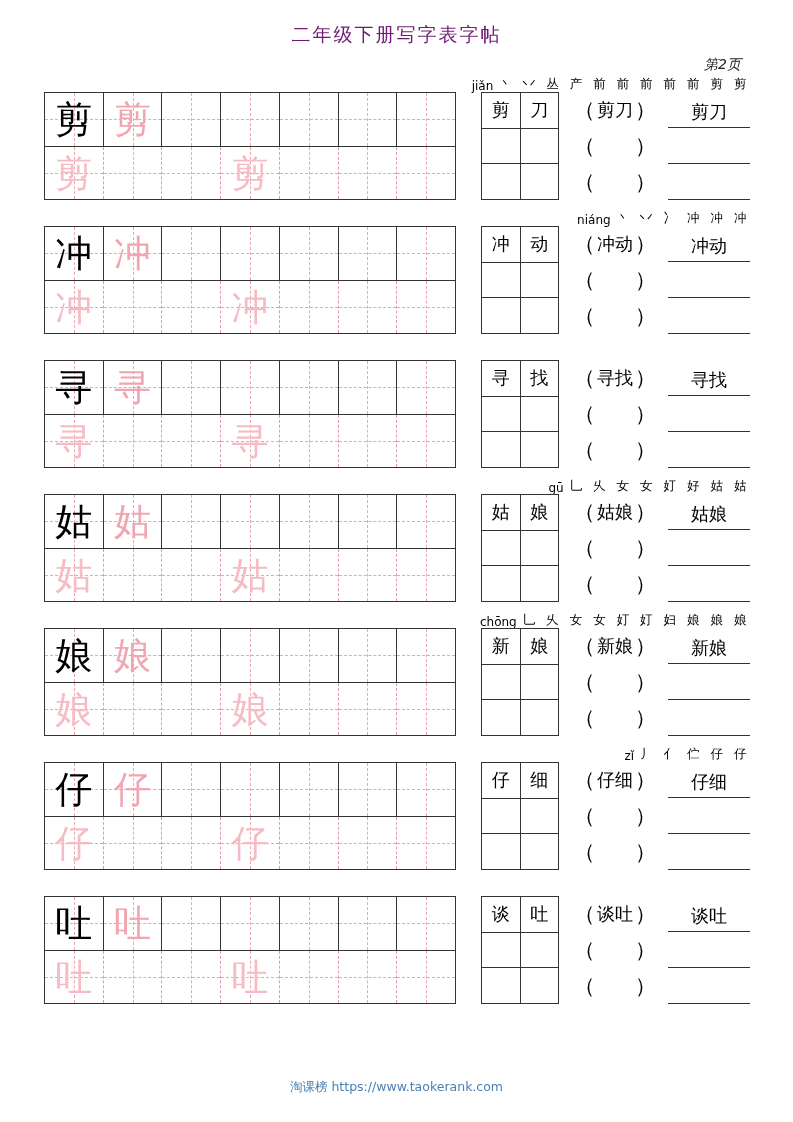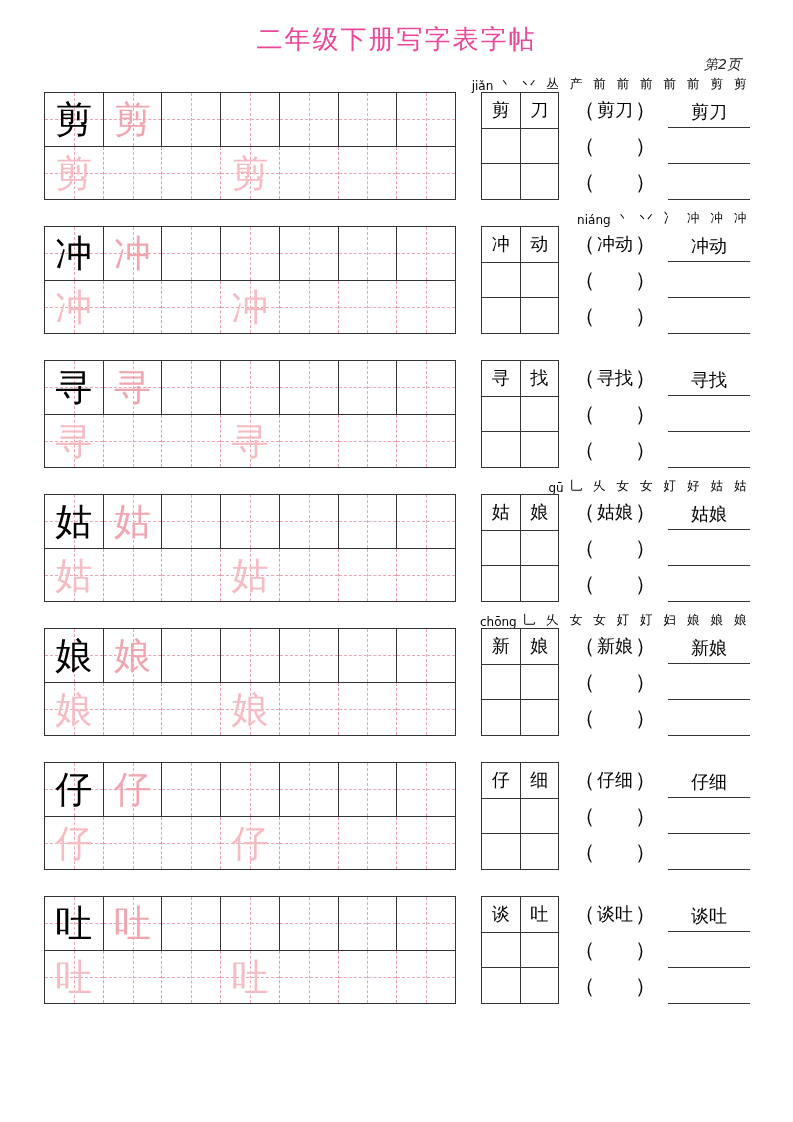--- a/index.html
+++ b/index.html
@@ -27,24 +27,24 @@
     position: relative;
     height: 52px;
   }
   .title {
     position: absolute;
     left: 0;
     right: 0;
     top: 22px;
     text-align: center;
     font-family: "DejaVu Serif", "Liberation Serif", serif;
-    font-size: 26px;
+    font-size: 19px;
     letter-spacing: 2px;
     font-weight: normal;
-    color: #ec4899;
+    color: #701a75;
   }
   .page-num {
     position: absolute;
     right: 52px;
     top: 56px;
     font-size: 14px;
     color: #222;
     font-style: italic;
   }
   
@@ -614,20 +614,23 @@
       <div class="line-block">
         <div class="line-row">
             <span class="l-text">新娘</span>
           </div>
         <div class="line-row"></div>
         <div class="line-row"></div>
       </div>
     </div>
 
     <div class="row">
+      <div class="pinyin-line">
+        <span class="pinyin">zǐ</span><span class="strokes">丿 亻 伫 仔 仔</span>
+      </div>
       <div class="grid-block">
         <div class="grid-row top">
           <div class="cell">
               <span class="glyph black">仔</span>
             </div>
           <div class="cell">
               <span class="glyph red">仔</span>
             </div>
           <div class="cell"></div>
           <div class="cell"></div>
@@ -757,14 +760,15 @@
         <div class="line-row">
             <span class="l-text">谈吐</span>
           </div>
         <div class="line-row"></div>
         <div class="line-row"></div>
       </div>
     </div>
 
   </div>
 
+  <div class="watermark">淘课榜 https://www.taokerank.com</div>
 
 </div>
 
 </body></html>

